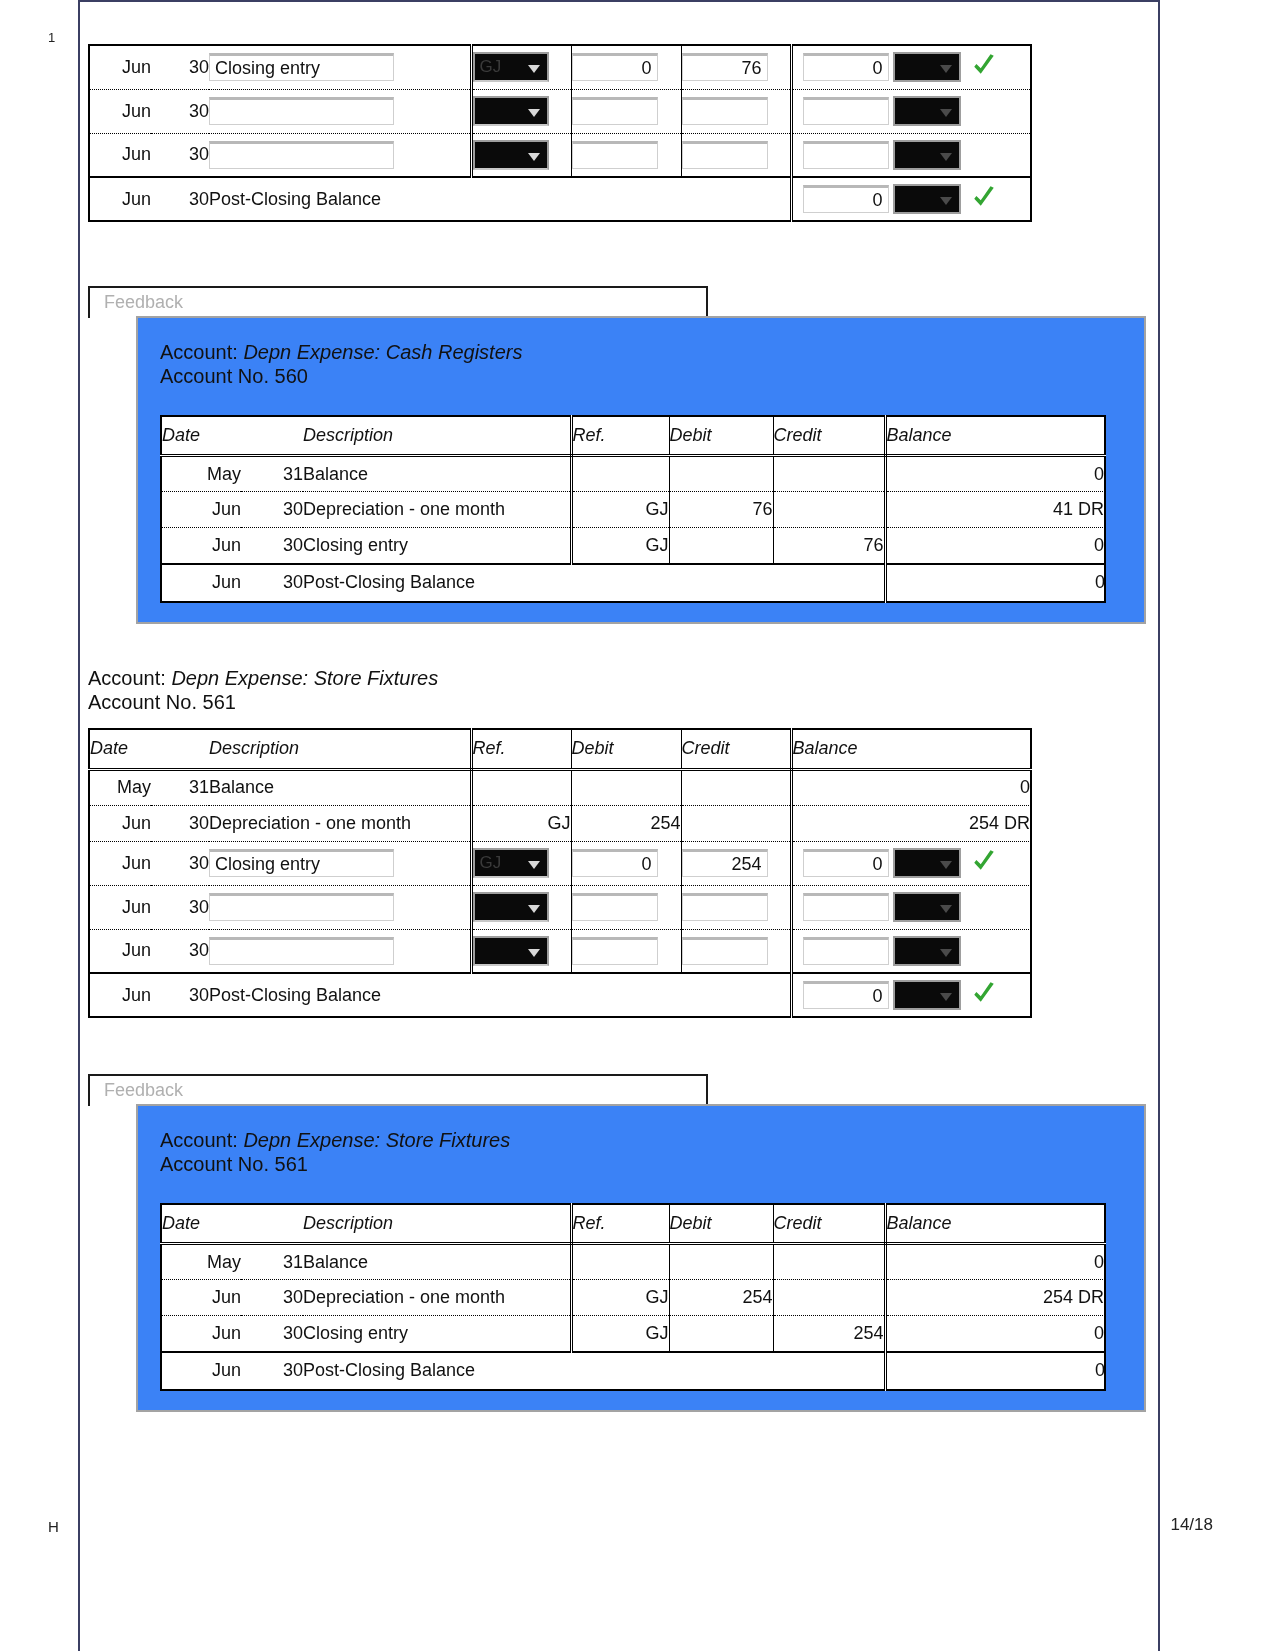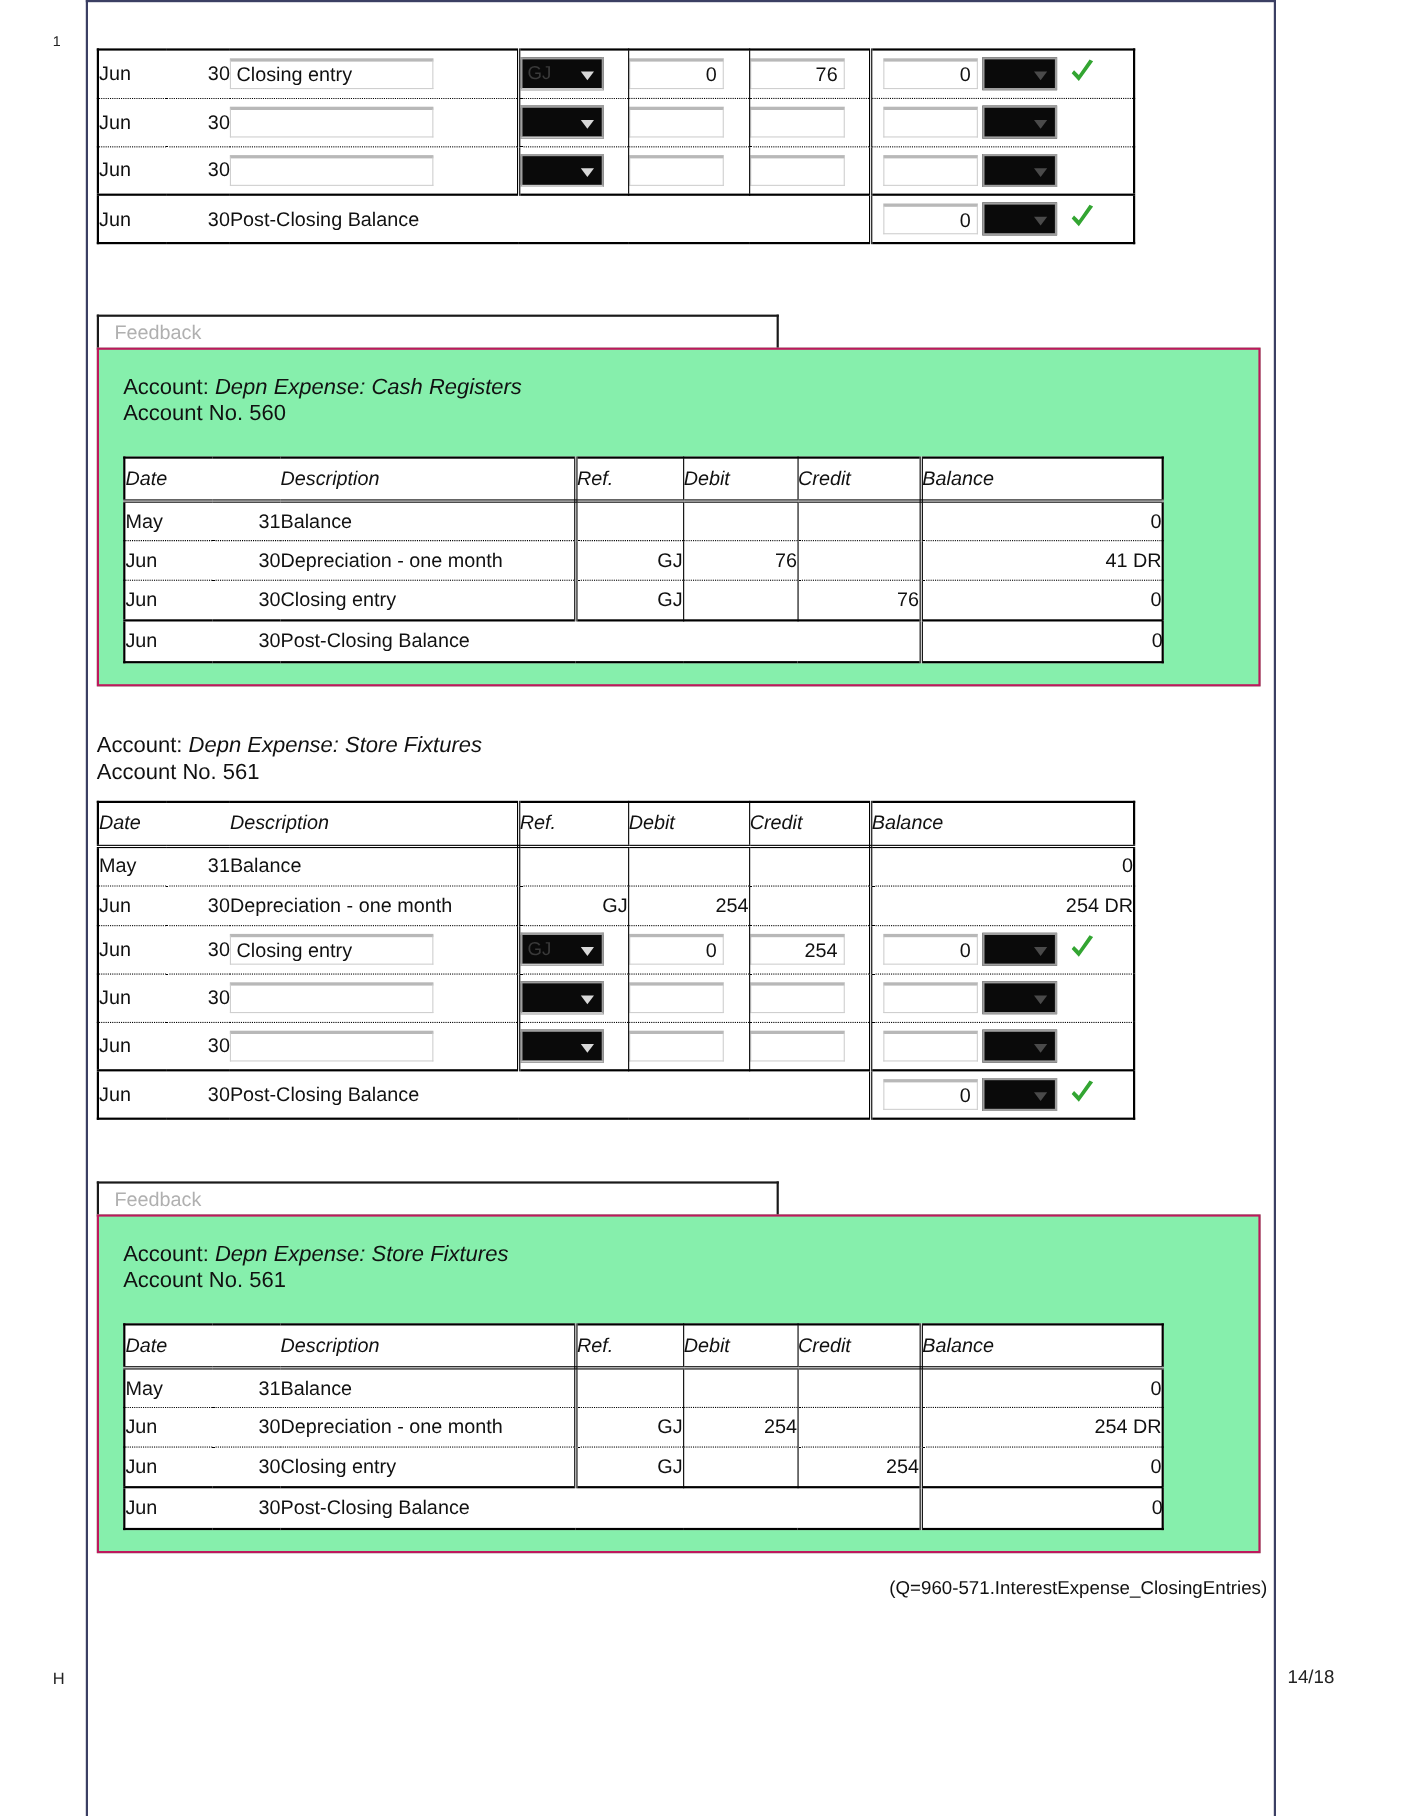--- a/index.html
+++ b/index.html
@@ -55,21 +55,21 @@
     color: #111;
     font-weight: normal;
   }
   .hdr-cell {
     text-align: left;
     font-style: italic;
     color: #a9a9a9;
     font-size: 19px;
     height: 40px;
   }
-  .c-mon { padding-right: 7px; }
+  .c-mon { text-align: right; padding-right: 7px; }
   .c-day { text-align: right; padding-right: 8px; }
   .c-desc { text-align: left; padding-left: 9px; }
   .c-ref { text-align: right; padding-right: 14px; }
   .c-num { text-align: right; padding-right: 12px; }
   .c-bal { text-align: right; padding-right: 16px; }
 
   
   .tbl-outer { border: 2px solid #000; }
   .row-dotted td { border-bottom: 1px dotted #000; }
   .row-solidtop td { border-top: 2px solid #000; }
@@ -147,23 +147,24 @@
   .fb-tab {
     width: 620px; height: 32px;
     border: 2px solid #1a1a1a;
     border-bottom: none;
     background: #fff;
     font-size: 18px;
     color: #b0b0b0;
     padding: 4px 0 0 14px;
   }
   .fb-body {
-    border: 2px solid #be185d;
-    background: #86efac;
+    border: 2px solid #a3a3a3;
+    background: #3b82f6;
     padding: 22px 0 26px 22px;
+    margin-left: 48px;
   }
   .acct-line { font-size: 20px; color: #111; line-height: 1.22; }
   .acct-line i { font-style: italic; }
 
   .acct-head { font-size: 20px; color: #111; line-height: 1.22; }
   .acct-head i { font-style: italic; }
 
   .qid {
     font-size: 17px; color: #111;
     text-align: right;
@@ -577,16 +578,15 @@
               <td class="c-mon">Jun</td>
               <td class="c-day">30</td>
               <td class="c-desc vsep-dbl" colspan="4">Post-Closing Balance</td>
               <td class="c-bal">0</td>
             </tr>
           </tbody>
       </table>
     </div>
   </div>
 
-  <div class="qid" style="position:absolute; left:540px; top:1434px; width:612px;">(Q=960-571.InterestExpense_ClosingEntries)</div>
 
 
 </div>
 
 </body></html>

